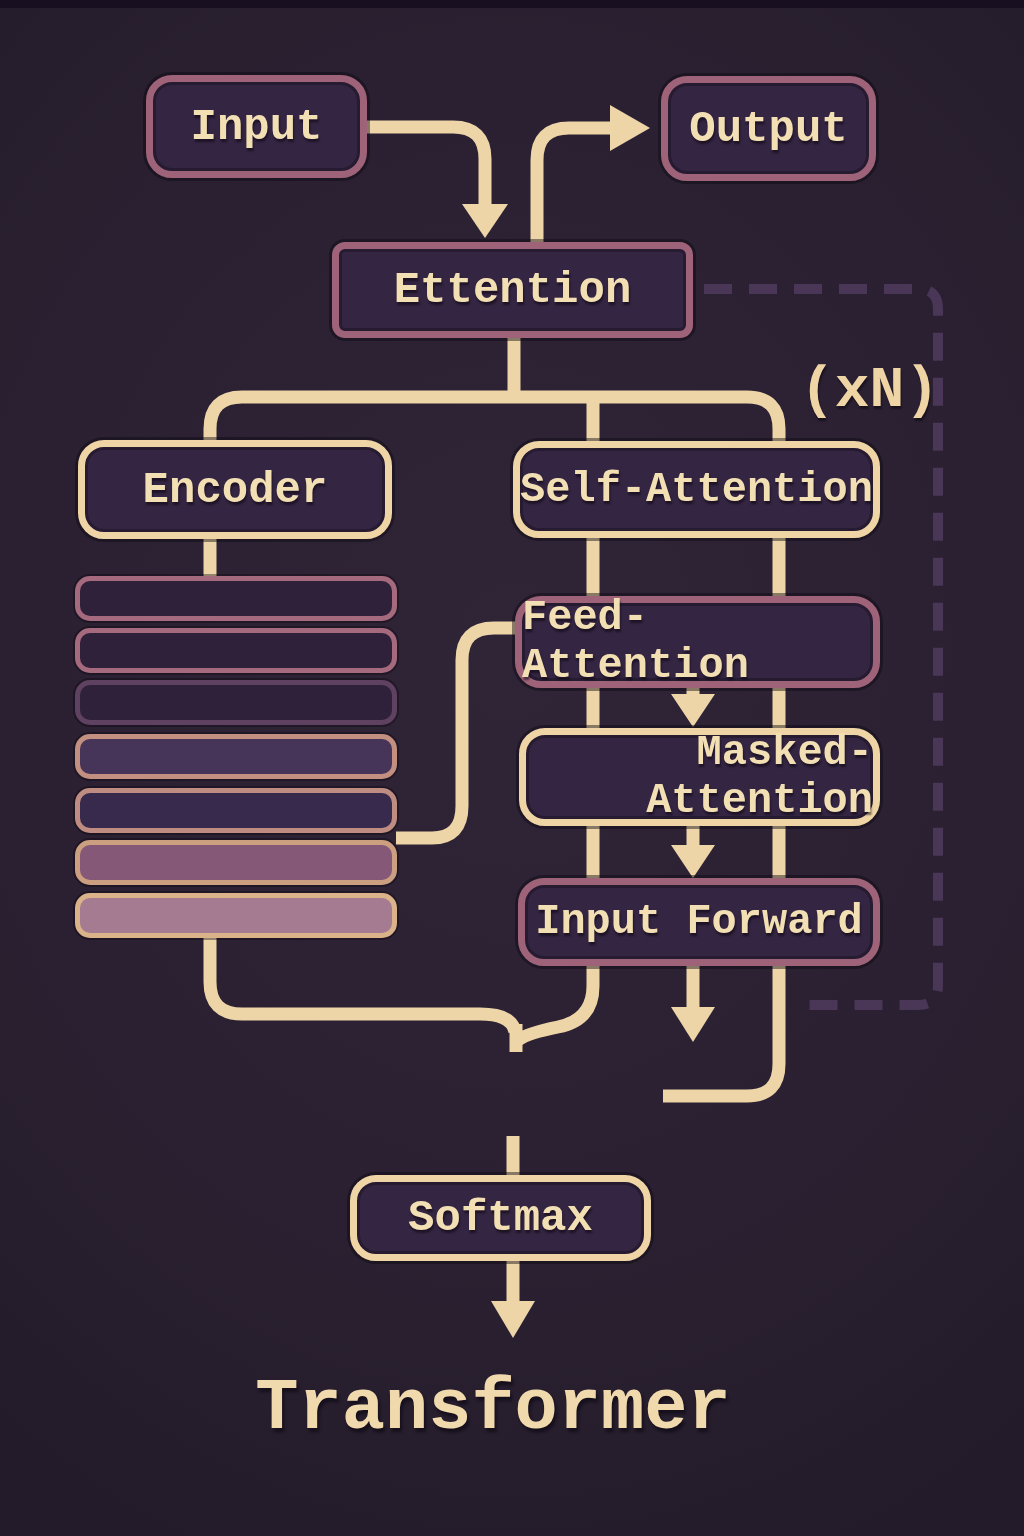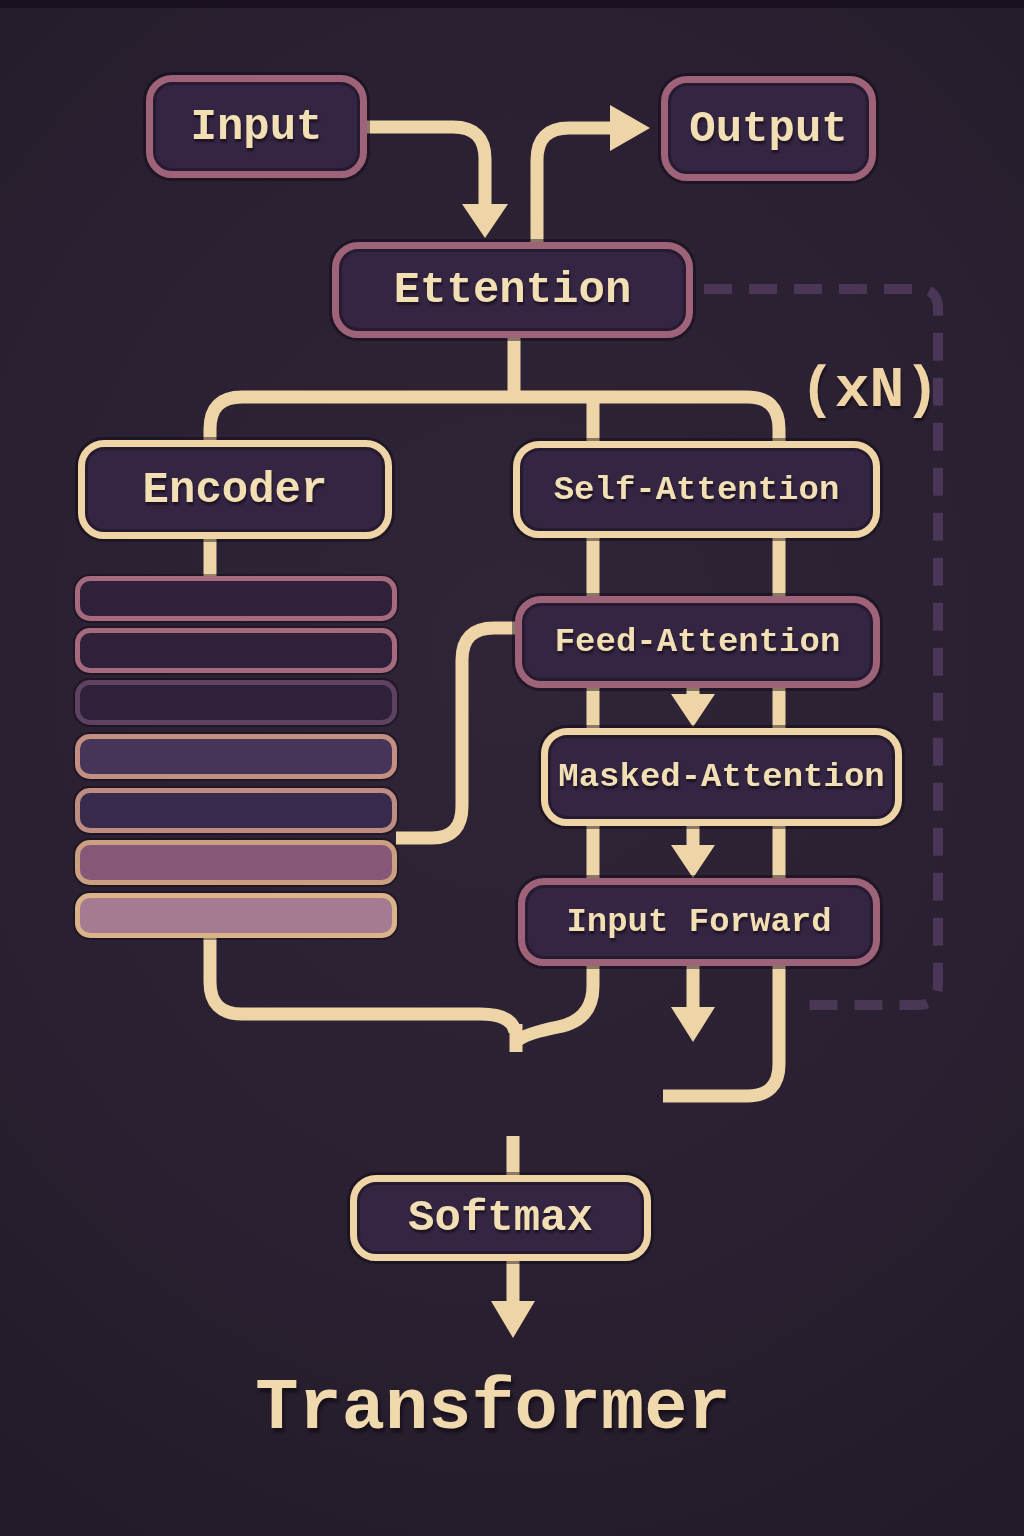--- a/index.html
+++ b/index.html
@@ -20,28 +20,28 @@
     border:7px solid var(--pink);
     border-radius:26px;
     background:var(--box_fill);
     display:flex;align-items:center;justify-content:center;
     color:var(--text);
     font-weight:bold;font-size:44px;
     text-shadow:1px 3px 2px rgba(12,6,16,.55);
     box-shadow:0 0 0 3px rgba(14,8,18,.45), inset 0 0 0 3px rgba(14,8,18,.35);
   }
   .node.cream{border-color:var(--cream);}
-  .node.small-text{font-size:34px;}
+  .node.small-text{font-size:42px;}
   #node-input{left:146px;top:67px;width:221px;height:103px;}
   #node-output{left:661px;top:68px;width:215px;height:105px;}
-  #node-ettention{left:332px;top:234px;width:361px;height:96px;}
+  #node-ettention{left:332px;top:234px;width:361px;height:96px;border-radius:13px;}
   #node-encoder{left:78px;top:432px;width:314px;height:99px;}
   #node-self-attention{left:513px;top:433px;width:367px;height:97px;}
   #node-feed-attention{left:515px;top:588px;width:365px;height:92px;}
-  #node-masked-attention{left:541px;top:720px;width:361px;height:98px;}
+  #node-masked-attention{left:519px;top:720px;width:361px;height:98px;text-align:right;}
   #node-feed-forward{left:518px;top:870px;width:362px;height:88px;}
   #node-linear{left:362px;top:1041px;width:303px;height:92px;}
   #node-softmax{left:350px;top:1167px;width:301px;height:86px;}
   .bar{
     position:absolute;left:75px;width:322px;height:45px;
     box-sizing:border-box;border:5px solid;border-radius:15px;
     box-shadow:0 0 0 2px rgba(14,8,18,.4);
   }
   #bar-1{top:568px;} #bar-2{top:620px;} #bar-3{top:672px;}
   #bar-4{top:726px;} #bar-5{top:780px;} #bar-6{top:832px;} #bar-7{top:885px;}

